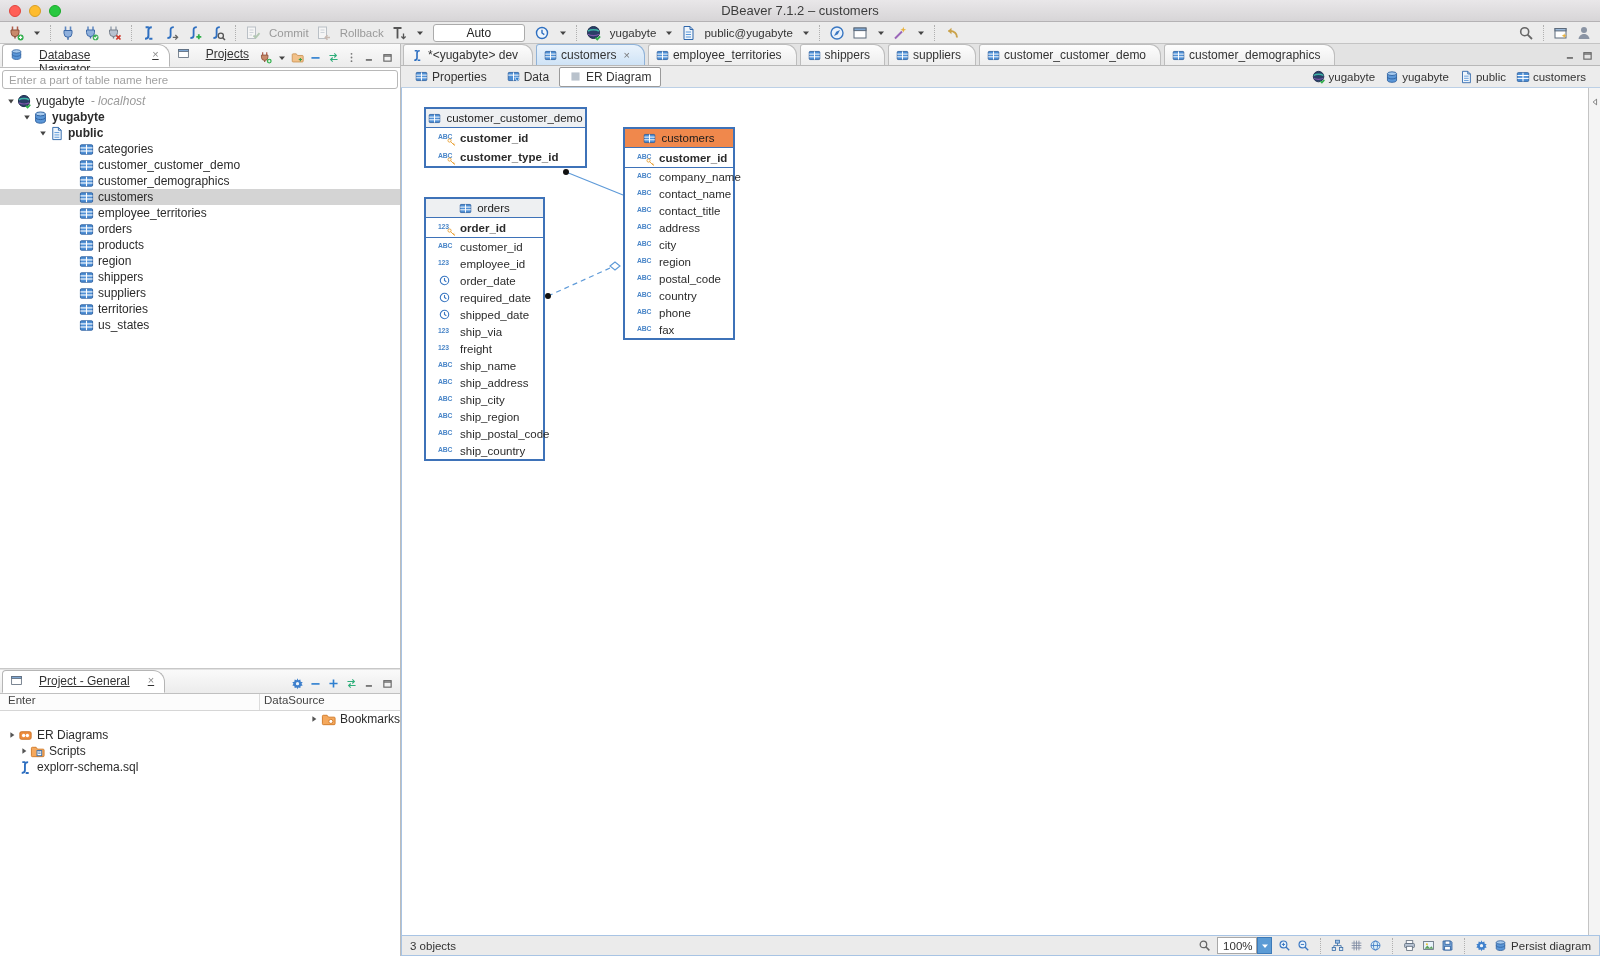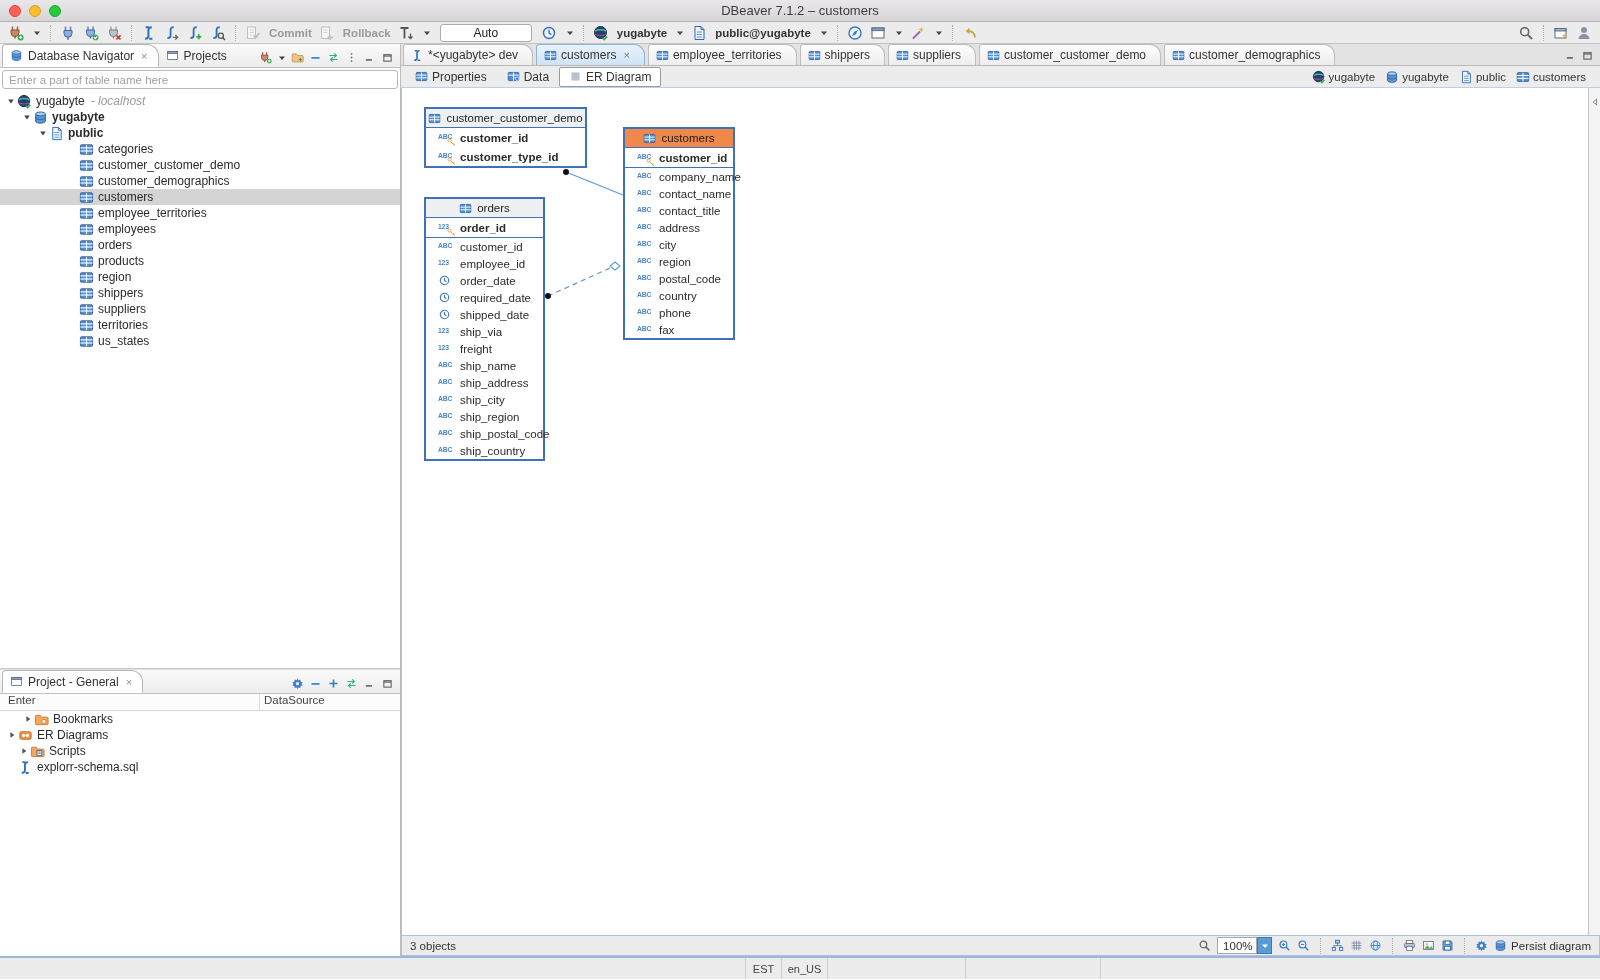--- a/index.html
+++ b/index.html
@@ -15,21 +15,21 @@
   #titlebar .title { font-size:13px; color:#3c3c3c; }
   .lights { position:absolute; left:9px; top:5px; display:flex; gap:8px; }
   .light { width:12px; height:12px; border-radius:50%; }
   .light.red{ background:#ff5f57; border:1px solid #e0443e;}
   .light.yellow{ background:#febc2e; border:1px solid #d89e24;}
   .light.green{ background:#28c840; border:1px solid #1aab29;}
 
   
   #toolbar { height:22px; background:#ececec; border-bottom:1px solid #c4c4c4;
     display:flex; align-items:center; padding:0 6px; gap:3px; }
-  .tbtn { display:inline-flex; align-items:center; gap:8px; padding:1px 2px; border-radius:3px;font-weight:bold; }
+  .tbtn { display:inline-flex; align-items:center; gap:8px; padding:1px 2px; border-radius:3px; }
   .tbtn .lbl { font-size:11.5px; color:#333; }
   .tbtn .lbl.dim { color:#9a9a9a; }
   .icon { display:inline-flex; width:16px; height:16px; flex:none; }
   .icon.sm { width:13px; height:13px; }
   .icon svg { width:100%; height:100%; }
   .sep { width:1px; height:16px; border-left:1px dotted #b0b0b0; margin:0 4px; }
   .caret8 { display:inline-flex; width:8px; height:8px; margin-left:1px; }
   #auto-combo { width:92px; height:18px; background:#fff; border:1px solid #ababab;
     border-radius:3px; display:flex; align-items:center; justify-content:center;
     font-size:12px; color:#222; margin:0 4px; }
@@ -37,22 +37,22 @@
 
   
   #main { display:flex; height:912px; }
   #left-col { width:401px; flex:none; border-right:1px solid #bcbcbc;
     display:flex; flex-direction:column; background:#fff; }
   #editor-col { flex:1; display:flex; flex-direction:column; min-width:0; }
 
   
   .panel-tabbar { height:24px; background:linear-gradient(#fafafa,#ececec);
     border-bottom:1px solid #c0c0c0; display:flex; align-items:flex-end; padding:0 2px; }
-  .ptab { display:inline-flex; align-items:center; gap:5px; padding:3px 10px 3px 7px;
-    font-size:12px; height:23px; color:#333; border-radius:4px 12px 0 0; }
+  .ptab { display:inline-flex; align-items:flex-start; gap:16px; padding:3px 10px 3px 7px;
+    font-size:12px; height:23px; color:#333; border-radius:4px 12px 0 0;text-decoration:underline; }
   .ptab.active { background:#fff; border:1px solid #b5b5b5; border-bottom:1px solid #fff; }
   .ptab .x { color:#8a8a8a; font-size:11px; margin-left:2px; }
   .panel-tools { margin-left:auto; display:flex; align-items:center; gap:5px; padding-right:4px; padding-bottom:3px; }
 
   
   #navigator-panel { height:624px; display:flex; flex-direction:column; }
   #filter-row { padding:2px 2px; }
   #filter-input { width:100%; height:19px; border:1px solid #b8b8b8; border-radius:3px;
     padding:0 6px; font-size:11.5px; color:#333; font-family:"Liberation Sans",sans-serif; }
   #filter-input::placeholder { color:#a2a2a2; }
@@ -590,32 +590,20 @@
             <div class="tree-row" style="padding-left: 66px;">
               <span class="tw"></span>
               <span class="icon">
                 <svg viewBox="0 0 16 16">
                   <rect x="1.5" y="3" width="13" height="10" rx="1" fill="#4f90d6" stroke="#2c5f9e"></rect>
                   <line x1="8" y1="3" x2="8" y2="13" stroke="#fff" stroke-width="1.2"></line>
                   <line x1="1.5" y1="6.3" x2="14.5" y2="6.3" stroke="#fff" stroke-width="1.2"></line>
                   <line x1="1.5" y1="9.6" x2="14.5" y2="9.6" stroke="#fff" stroke-width="1.2"></line>
                 </svg>
               </span>
-              <span>employees</span>
-            </div>
-            <div class="tree-row" style="padding-left: 66px;">
-              <span class="tw"></span>
-              <span class="icon">
-                <svg viewBox="0 0 16 16">
-                  <rect x="1.5" y="3" width="13" height="10" rx="1" fill="#4f90d6" stroke="#2c5f9e"></rect>
-                  <line x1="8" y1="3" x2="8" y2="13" stroke="#fff" stroke-width="1.2"></line>
-                  <line x1="1.5" y1="6.3" x2="14.5" y2="6.3" stroke="#fff" stroke-width="1.2"></line>
-                  <line x1="1.5" y1="9.6" x2="14.5" y2="9.6" stroke="#fff" stroke-width="1.2"></line>
-                </svg>
-              </span>
               <span>orders</span>
             </div>
             <div class="tree-row" style="padding-left: 66px;">
               <span class="tw"></span>
               <span class="icon">
                 <svg viewBox="0 0 16 16">
                   <rect x="1.5" y="3" width="13" height="10" rx="1" fill="#4f90d6" stroke="#2c5f9e"></rect>
                   <line x1="8" y1="3" x2="8" y2="13" stroke="#fff" stroke-width="1.2"></line>
                   <line x1="1.5" y1="6.3" x2="14.5" y2="6.3" stroke="#fff" stroke-width="1.2"></line>
                   <line x1="1.5" y1="9.6" x2="14.5" y2="9.6" stroke="#fff" stroke-width="1.2"></line>
@@ -734,21 +722,21 @@
                   <path d="M3.5 6.2h9" stroke="#666" stroke-width="1.6"></path>
                 </svg>
               </span>
           </span>
         </div>
         <div id="proj-cols">
           <span class="c1">Enter</span>
           <span class="c2">DataSource</span>
         </div>
         <div id="project-items">
-            <div class="proj-row" style="padding-left: 20px;">
+            <div class="proj-row" style="padding-left: 0; justify-content: flex-end;">
               <span class="tw">
                 <span class="caret8">
                   <svg viewBox="0 0 10 10">
                     <path d="M3 1.5l5 3.5-5 3.5z" fill="#555"></path>
                   </svg>
                 </span>
               </span>
               <span class="icon">
                 <svg viewBox="0 0 16 16">
                   <path d="M1.5 4.5a1 1 0 0 1 1-1h4l1.5 2h6a1 1 0 0 1 1 1v6a1 1 0 0 1-1 1h-11.5a1 1 0 0 1-1-1z" fill="#f5a85c" stroke="#d07b2a"></path>
@@ -1326,21 +1314,13 @@
                   <path d="M2.8 8c0 1.2 2.3 2.2 5.2 2.2S13.2 9.2 13.2 8" fill="none" stroke="#2c5f9e"></path>
                 </svg>
               </span>
             <span>Persist diagram</span>
           </span>
         </span>
       </div>
     </div>
   </div>
 
-  <div id="app-statusbar">
-    <span class="cell first" style="width:745px;"></span>
-    <span class="cell" style="width:36px;">EST</span>
-    <span class="cell" style="width:46px;">en_US</span>
-    <span class="cell" style="width:138px;"></span>
-    <span class="cell" style="width:135px;"></span>
-    <span class="cell" style="flex:1;"></span>
-  </div>
 </div>
 
 </body></html>

